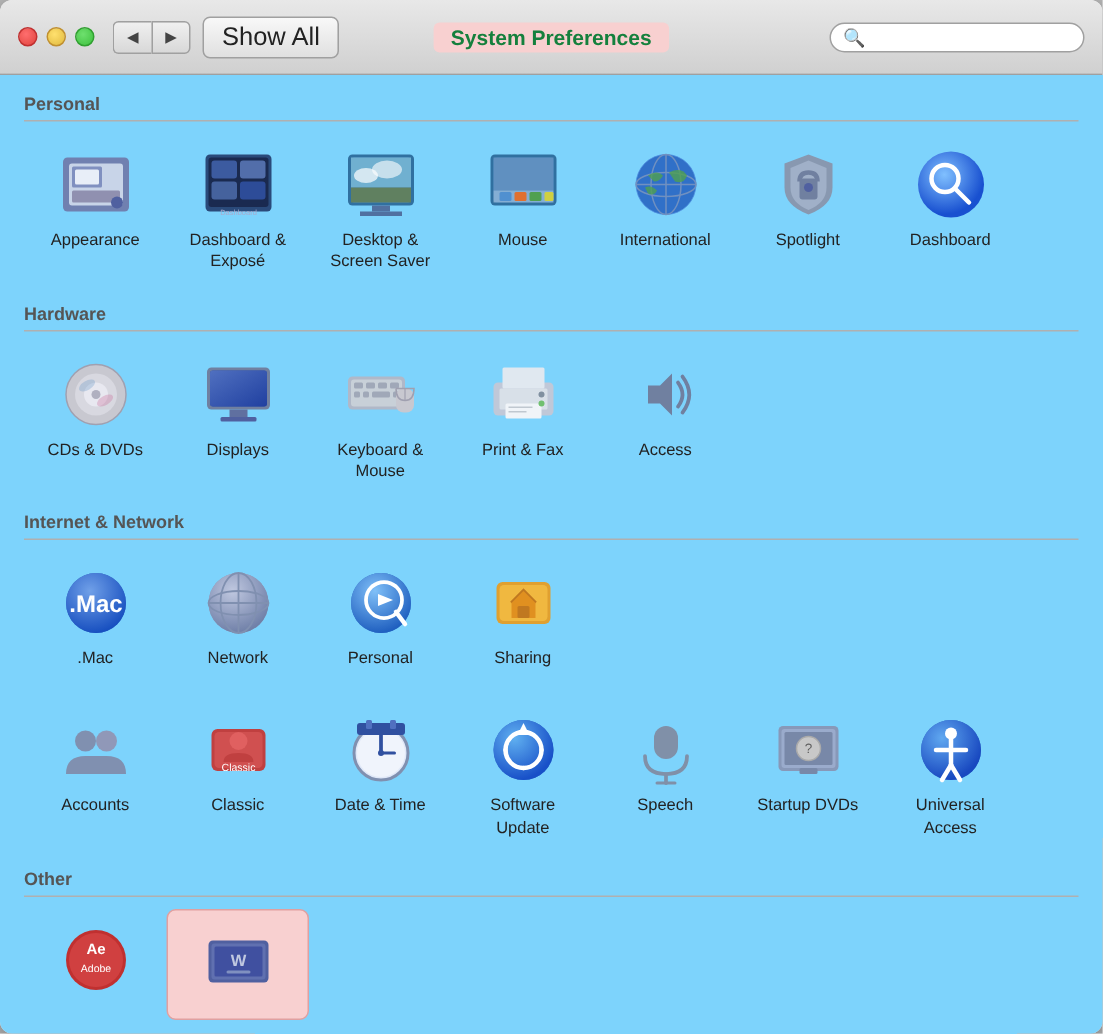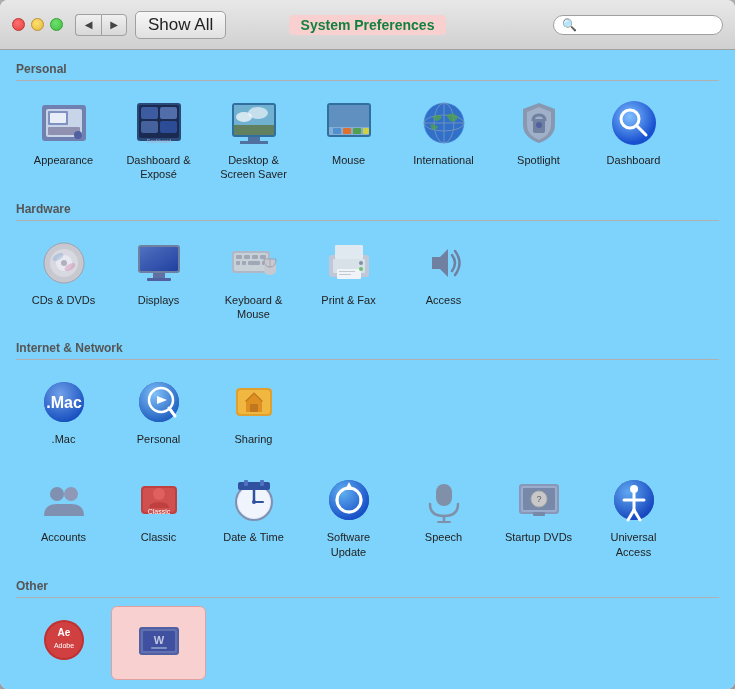--- a/index.html
+++ b/index.html
@@ -411,20 +411,39 @@
                   <stop offset="0%" stop-color="#70a0e8"></stop>
                   <stop offset="100%" stop-color="#1850c0"></stop>
                 </radialGradient>
               </defs>
               <text x="24" y="30" text-anchor="middle" font-size="16" font-weight="bold" fill="white" font-family="Arial">.Mac</text>
             </svg>
           </div>
           <span class="icon-label">.Mac</span>
         </div>
 
+        <div class="icon-item">
+          <div class="icon-img">
+            <svg class="icon-svg" viewBox="0 0 48 48">
+              <circle cx="24" cy="24" r="20" fill="#9098b0"></circle>
+              <circle cx="24" cy="24" r="20" fill="url(#netGrad)"></circle>
+              <defs>
+                <radialGradient id="netGrad" cx="40%" cy="30%" r="70%">
+                  <stop offset="0%" stop-color="#c0c8e0"></stop>
+                  <stop offset="100%" stop-color="#7080a8"></stop>
+                </radialGradient>
+              </defs>
+              <ellipse cx="24" cy="24" rx="12" ry="20" fill="none" stroke="#8090b0" stroke-width="1.2"></ellipse>
+              <ellipse cx="24" cy="24" rx="20" ry="8" fill="none" stroke="#8090b0" stroke-width="1.2"></ellipse>
+              <line x1="4" y1="24" x2="44" y2="24" stroke="#8090b0" stroke-width="1.2"></line>
+              <line x1="24" y1="4" x2="24" y2="44" stroke="#8090b0" stroke-width="1.2"></line>
+            </svg>
+          </div>
+          <span class="icon-label">Network</span>
+        </div>
 
         <div class="icon-item">
           <div class="icon-img">
             <svg class="icon-svg" viewBox="0 0 48 48">
               <circle cx="24" cy="24" r="20" fill="#3070c8"></circle>
               <circle cx="24" cy="24" r="20" fill="url(#qtGrad)"></circle>
               <defs>
                 <radialGradient id="qtGrad" cx="40%" cy="30%" r="70%">
                   <stop offset="0%" stop-color="#80c0f8"></stop>
                   <stop offset="100%" stop-color="#2060c0"></stop>

